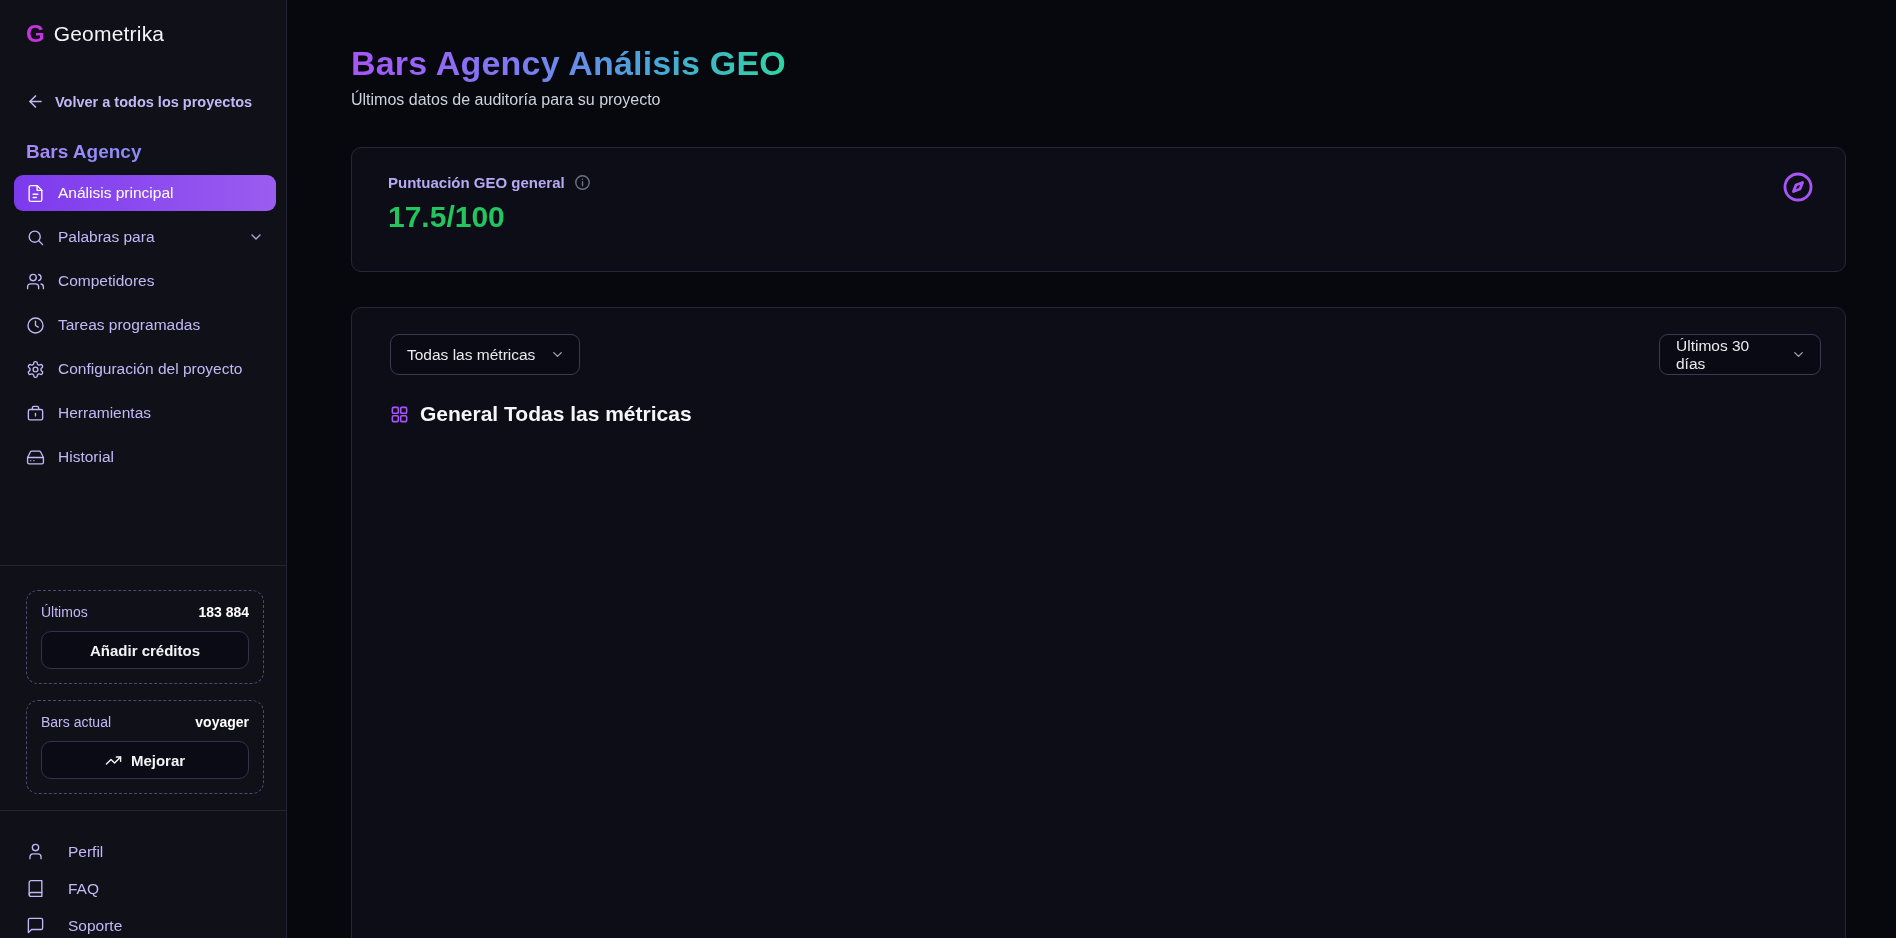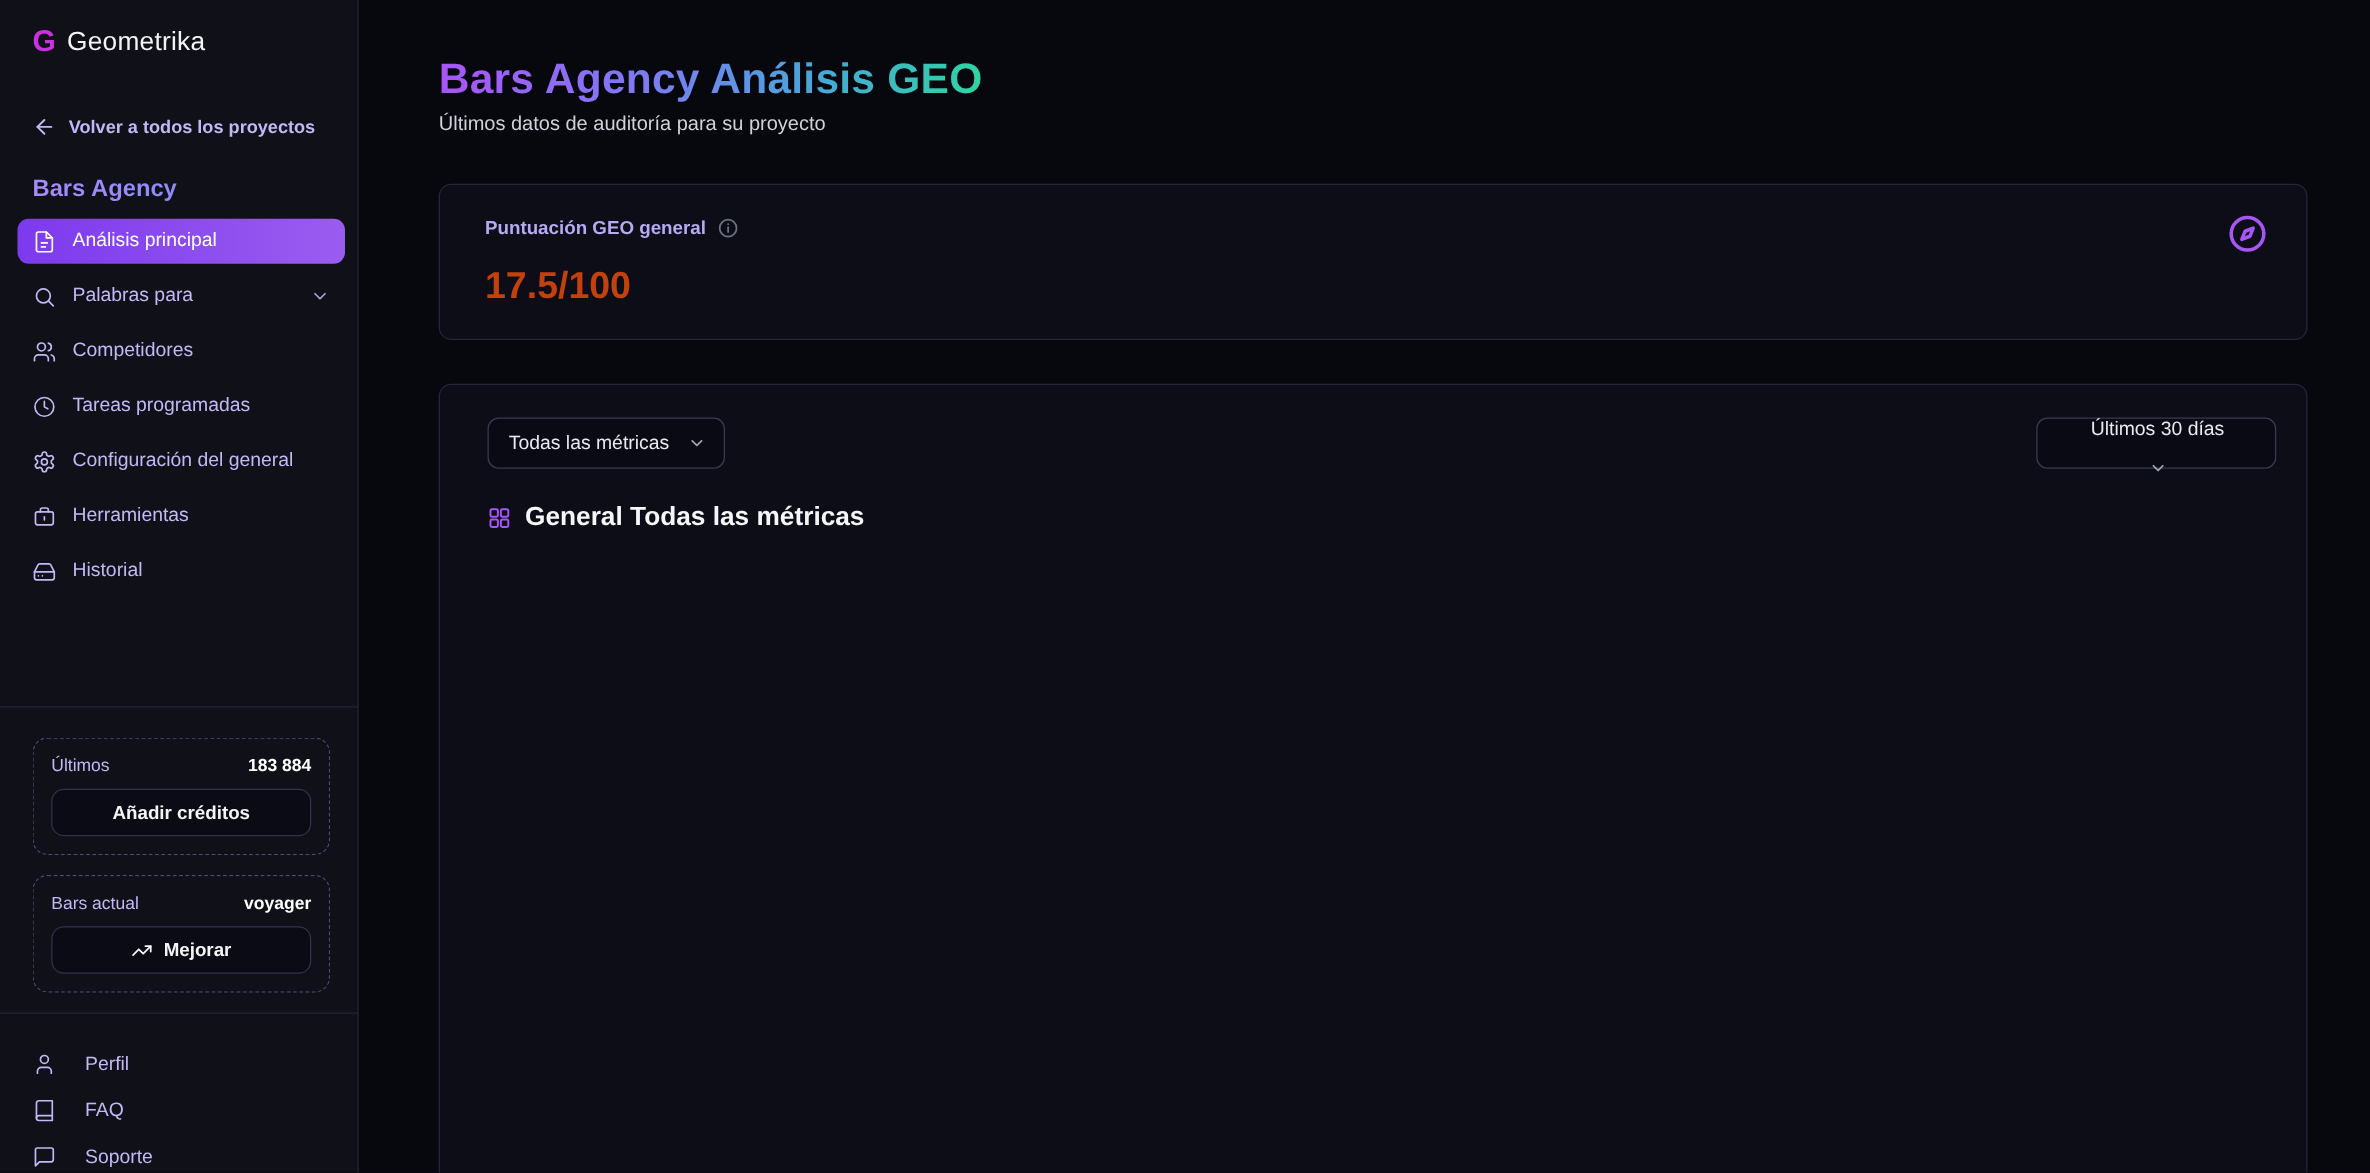--- a/index.html
+++ b/index.html
@@ -44,30 +44,30 @@
   .page-title { font-size:34px; font-weight:700; letter-spacing:.2px; display:inline-block;
     background:linear-gradient(90deg,#a855f7 0%,#7d7bf2 38%,#47a8d8 70%,#2fd4a2 100%);
     -webkit-background-clip:text; background-clip:text; color:transparent; }
   .page-sub { margin-top:8px; font-size:16px; color:#cdd2dd; }
 
   .card { background:#0d0d18; border:1px solid #26263c; border-radius:10px; }
 
   .score-card { margin-top:38px; height:125px; padding:26px 36px; position:relative; }
   .score-label-row { display:flex; align-items:center; gap:9px; }
   .score-label { color:#b7a9f2; font-size:15px; font-weight:700; }
-  .score-value { margin-top:21px; color:#c2410c; font-size:30px; font-weight:700; }
+  .score-value { margin-top:9px; color:#22c55e; font-size:30px; font-weight:700; }
   .compass-btn { position:absolute; top:22px; right:30px; cursor:pointer; }
 
   .chart-card { margin-top:35px; padding:26px 0 14px; }
   .chart-controls { display:flex; justify-content:space-between; padding:0 24px 0 38px; }
   .dropdown { height:41px; background:#0a0a14; border:1px solid #3a3a52; border-radius:9px;
     display:flex; align-items:center; justify-content:space-between; gap:14px;
     padding:0 14px 0 16px; color:#e8eaf0; font-size:15.5px; cursor:pointer; }
   .dd-metrics { width:190px; }
-  .dd-range { width:192px;flex-direction:column; }
+  .dd-range { width:162px; }
   .section-title-row { display:flex; align-items:center; gap:11px; margin:27px 0 0 38px; }
   .section-title { color:#f5f6f8; font-size:21px; font-weight:700; }
   .chart-svg-wrap { margin-top:6px; }
 
   svg { display:block; }
   text { font-family:"Liberation Sans", sans-serif; }
 </style>
 </head>
 <body>
 
@@ -135,21 +135,21 @@
         </span>
         <span>Tareas programadas</span>
       </div>
       <div class="nav-item">
         <span class="icon">
           <svg width="19" height="19" viewBox="0 0 24 24" fill="none" stroke="currentColor" stroke-width="1.7" stroke-linecap="round" stroke-linejoin="round">
             <path d="M12.22 2h-.44a2 2 0 0 0-2 2v.18a2 2 0 0 1-1 1.73l-.43.25a2 2 0 0 1-2 0l-.15-.08a2 2 0 0 0-2.73.73l-.22.38a2 2 0 0 0 .73 2.73l.15.1a2 2 0 0 1 1 1.72v.51a2 2 0 0 1-1 1.74l-.15.09a2 2 0 0 0-.73 2.73l.22.38a2 2 0 0 0 2.73.73l.15-.08a2 2 0 0 1 2 0l.43.25a2 2 0 0 1 1 1.73V20a2 2 0 0 0 2 2h.44a2 2 0 0 0 2-2v-.18a2 2 0 0 1 1-1.73l.43-.25a2 2 0 0 1 2 0l.15.08a2 2 0 0 0 2.73-.73l.22-.39a2 2 0 0 0-.73-2.73l-.15-.08a2 2 0 0 1-1-1.74v-.5a2 2 0 0 1 1-1.74l.15-.09a2 2 0 0 0 .73-2.73l-.22-.38a2 2 0 0 0-2.73-.73l-.15.08a2 2 0 0 1-2 0l-.43-.25a2 2 0 0 1-1-1.73V4a2 2 0 0 0-2-2z"></path>
             <circle cx="12" cy="12" r="3"></circle>
           </svg>
         </span>
-        <span>Configuración del general</span>
+        <span>Configuración del proyecto</span>
       </div>
       <div class="nav-item">
         <span class="icon">
           <svg width="19" height="19" viewBox="0 0 24 24" fill="none" stroke="currentColor" stroke-width="1.7" stroke-linecap="round" stroke-linejoin="round">
             <rect x="3" y="7" width="18" height="13" rx="2"></rect>
             <path d="M8 7V5a2 2 0 0 1 2-2h4a2 2 0 0 1 2 2v2"></path>
             <line x1="12" y1="12" x2="12" y2="15"></line>
           </svg>
         </span>
         <span>Herramientas</span>

